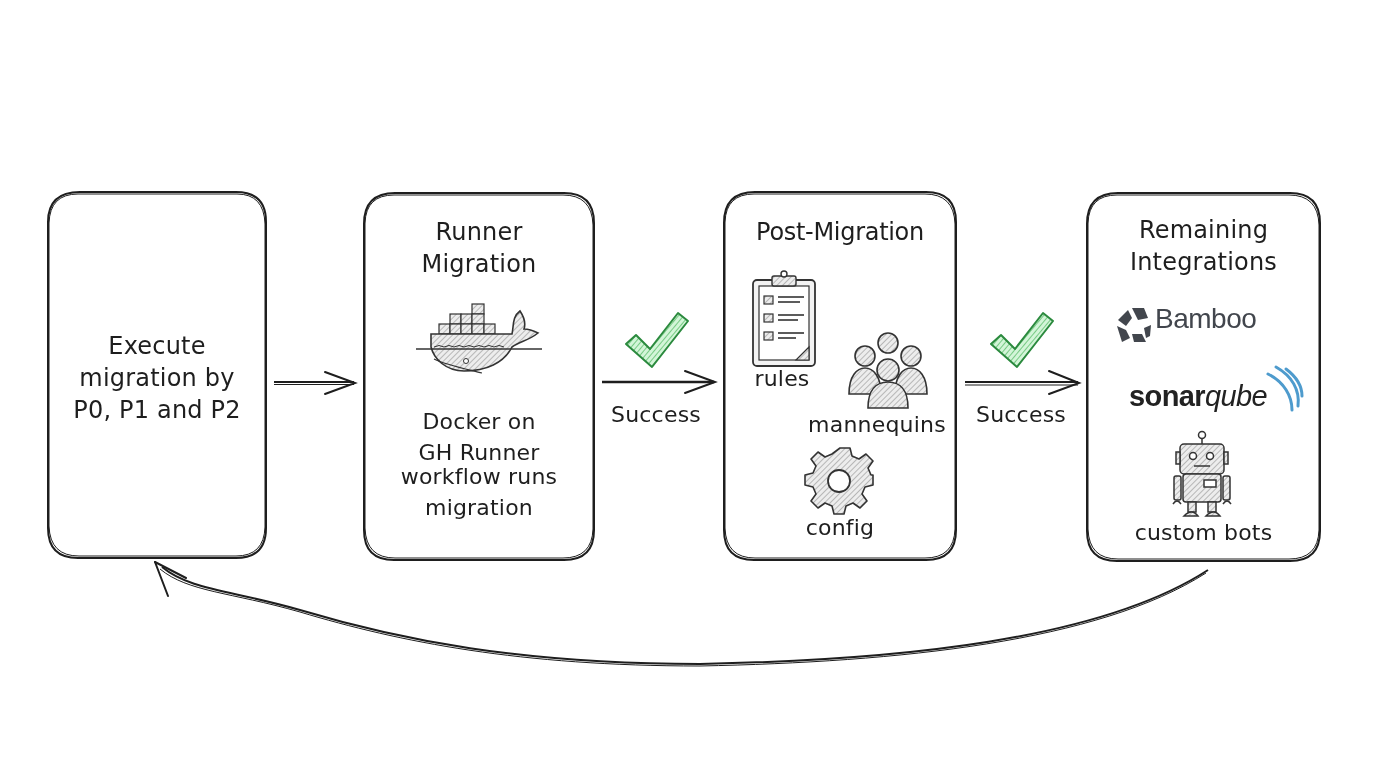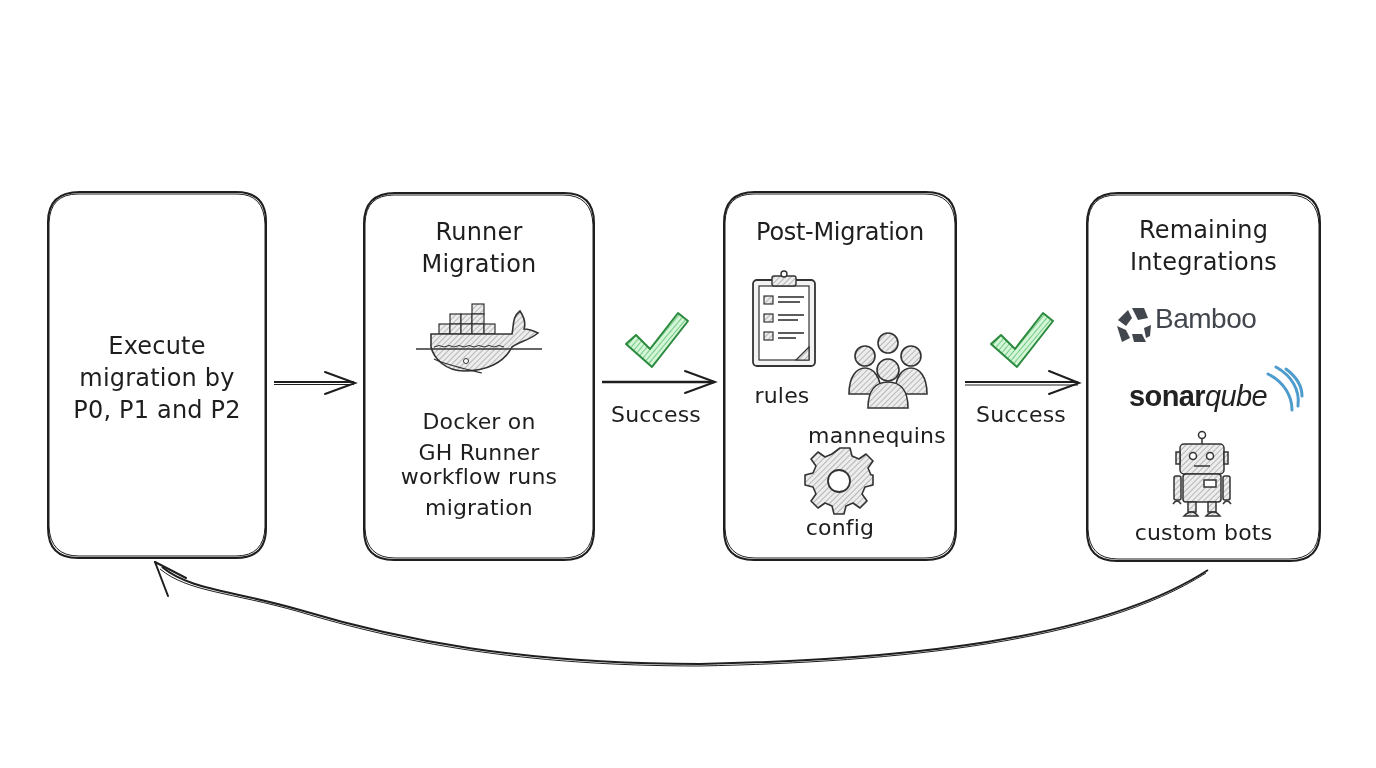--- a/index.html
+++ b/index.html
@@ -181,22 +181,22 @@
 <div class="lbl sm" style="left:364px; top:381px; width:230px;margin-top:25px;">
   <div>Docker on</div>
   <div>GH Runner</div>
 </div>
 <div class="lbl sm" style="left:364px; top:461px; width:230px;">
   <div>workflow runs</div>
   <div>migration</div>
 </div>
 
 <div class="lbl" style="left:724px; top:216px; width:232px; letter-spacing:-0.3px;">Post-Migration</div>
-<div class="lbl sm" style="left:744px; top:380px; width:76px;">rules</div>
-<div class="lbl sm" style="left:806px; top:420px; width:142px;">mannequins</div>
+<div class="lbl sm" style="left:744px; top:363px; width:76px;">rules</div>
+<div class="lbl sm" style="left:806px; top:409px; width:142px;">mannequins</div>
 <div class="lbl sm" style="left:790px; top:512px; width:100px;">config</div>
 
 <div class="lbl" style="left:1087px; top:214px; width:233px;">
   <div>Remaining</div>
   <div>Integrations</div>
 </div>
 <div class="brand" style="left:1155px; top:303px; font-size:28px; color:#42464d; font-weight:500; letter-spacing:-0.5px;">Bamboo</div>
 <div class="brand" style="left:1129px; top:380px; font-size:29px; color:#222; letter-spacing:-0.6px;">
   <span style="font-weight:bold;">sonar</span><span style="font-weight:normal;font-style:italic;">qube</span>
 </div>

